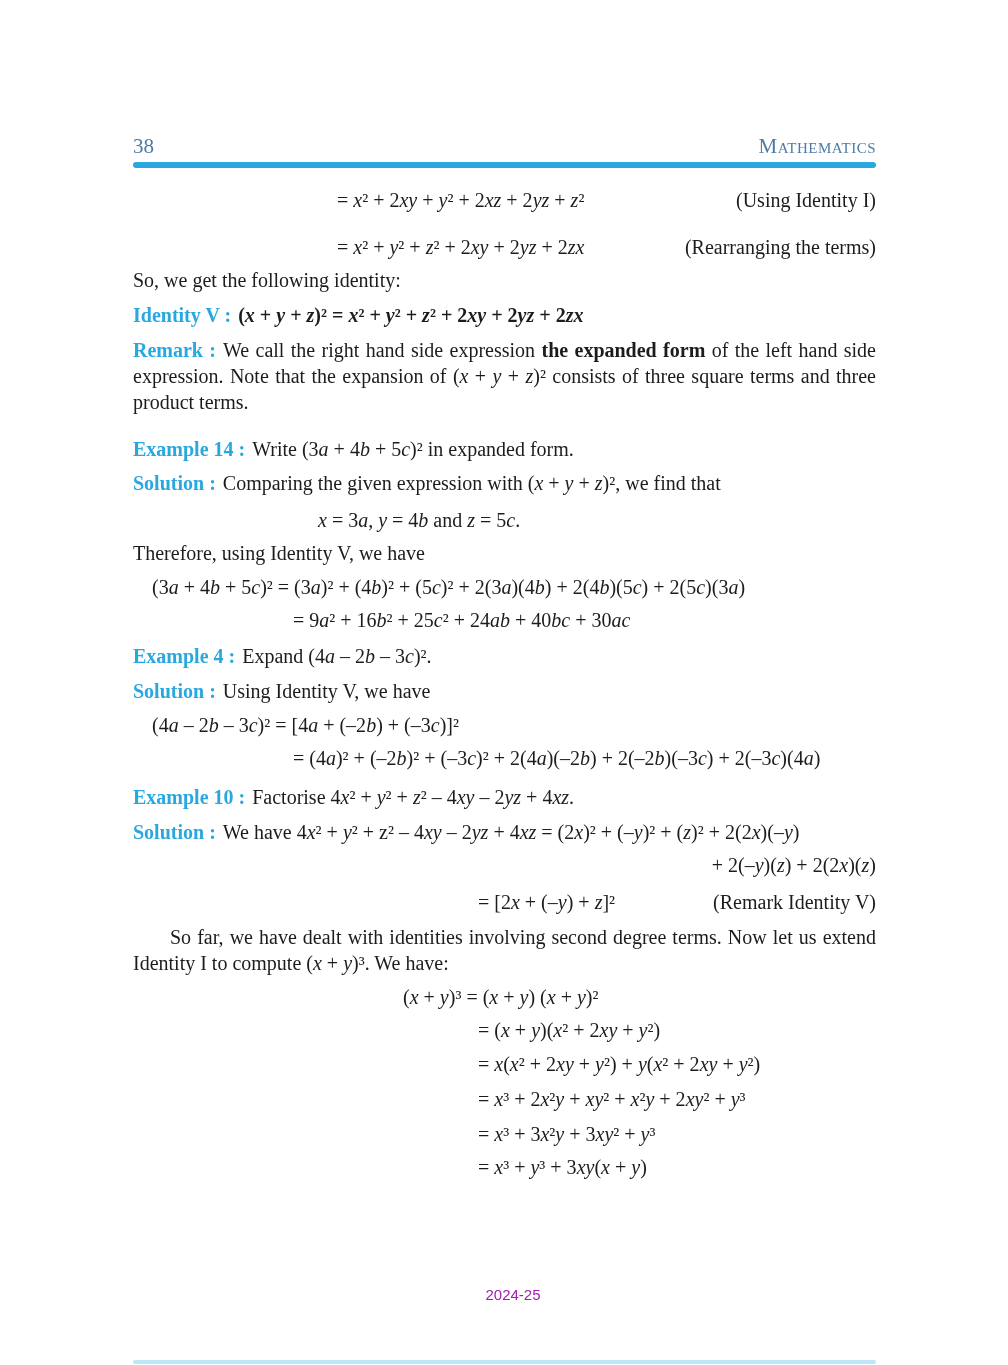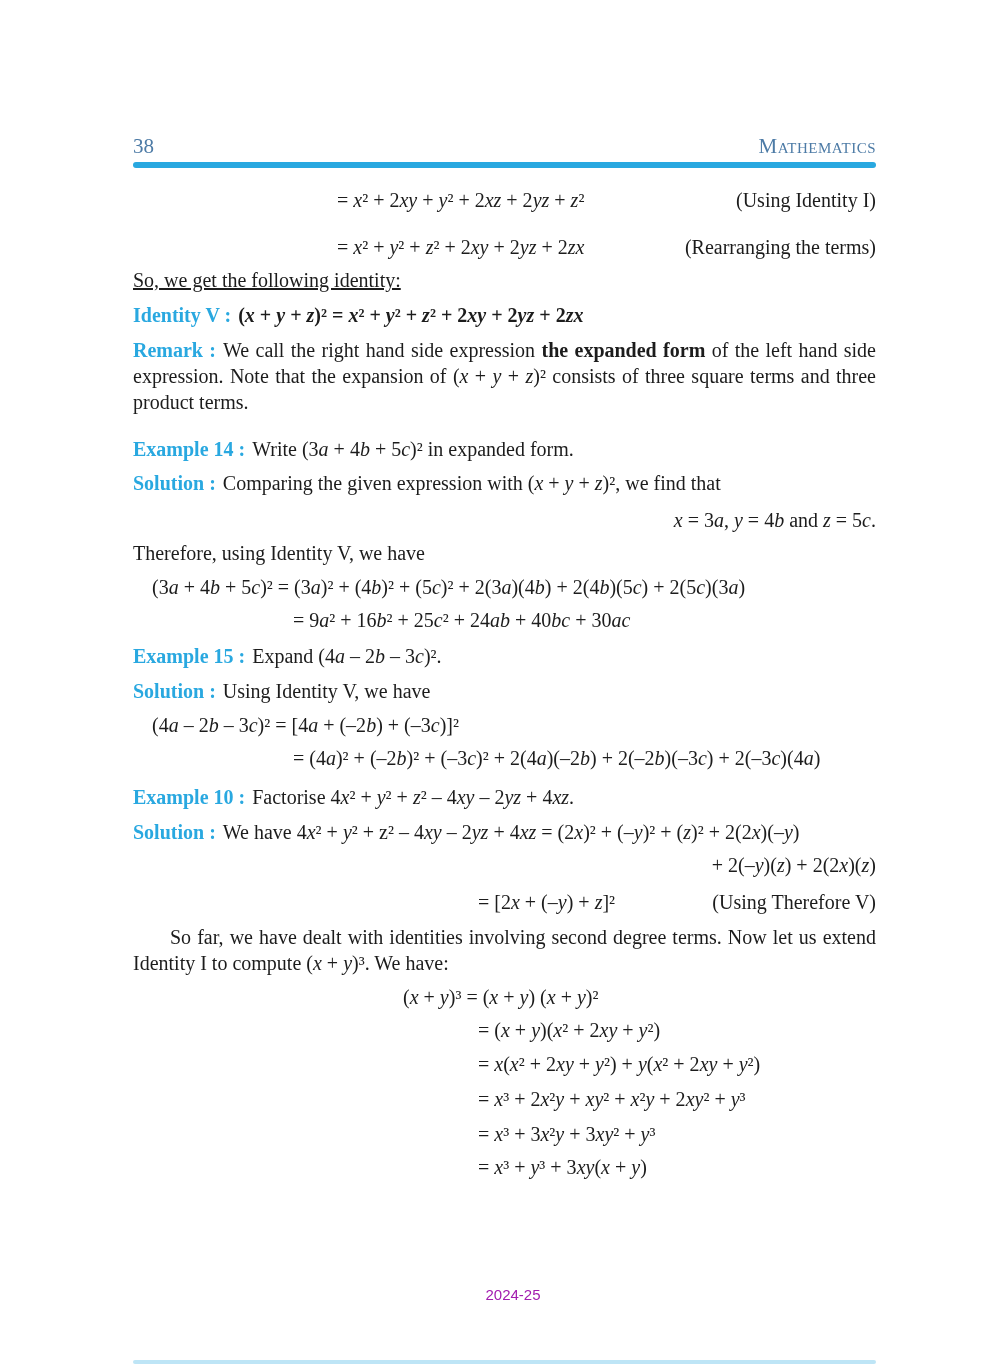--- a/index.html
+++ b/index.html
@@ -68,60 +68,60 @@
 
     <div class="eqrow" style="padding-left:204px;">
       <span>= <i>x</i>² + 2<i>xy</i> + <i>y</i>² + 2<i>xz</i> + 2<i>yz</i> + <i>z</i>²</span>
       <span class="eqnote">(Using Identity I)</span>
     </div>
     <div class="eqrow" style="padding-left:204px;margin-top:21px;">
       <span>= <i>x</i>² + <i>y</i>² + <i>z</i>² + 2<i>xy</i> + 2<i>yz</i> + 2<i>zx</i></span>
       <span class="eqnote">(Rearranging the terms)</span>
     </div>
 
-    <div class="line" style="margin-top:7px;text-decoration:underline;">So, we get the following identity:</div>
+    <div class="line" style="margin-top:7px;">So, we get the following identity:</div>
 
     <div class="line" style="margin-top:9px;">
       <span class="lbl">Identity V :</span><span class="bold">(<i>x</i> + <i>y</i> + <i>z</i>)² = <i>x</i>² + <i>y</i>² + <i>z</i>² + 2<i>xy</i> + 2<i>yz</i> + 2<i>zx</i></span>
     </div>
 
     <p class="para" style="margin:9px 0 0 0;">
       <span class="lbl">Remark :</span><span>We call the right hand side expression <b>the expanded form</b> of the left hand side expression. Note that the expansion of (<i>x</i> + <i>y</i> + <i>z</i>)² consists of three square terms and three product terms.</span>
     </p>
 
     <div class="line" style="margin-top:21px;">
       <span class="lbl">Example 14 :</span><span>Write (3<i>a</i> + 4<i>b</i> + 5<i>c</i>)² in expanded form.</span>
     </div>
     <div class="line" style="margin-top:8px;">
       <span class="lbl">Solution :</span><span>Comparing the given expression with (<i>x</i> + <i>y</i> + <i>z</i>)², we find that</span>
     </div>
-    <div class="line" style="padding-left:185px;margin-top:11px;text-align:right;"><i>x</i> = 3<i>a</i>, <i>y</i> = 4<i>b</i> and <i>z</i> = 5<i>c</i>.</div>
+    <div class="line" style="padding-left:185px;margin-top:11px;"><i>x</i> = 3<i>a</i>, <i>y</i> = 4<i>b</i> and <i>z</i> = 5<i>c</i>.</div>
     <div class="line" style="margin-top:7px;">Therefore, using Identity V, we have</div>
     <div class="line" style="padding-left:19px;margin-top:8px;">(3<i>a</i> + 4<i>b</i> + 5<i>c</i>)² = (3<i>a</i>)² + (4<i>b</i>)² + (5<i>c</i>)² + 2(3<i>a</i>)(4<i>b</i>) + 2(4<i>b</i>)(5<i>c</i>) + 2(5<i>c</i>)(3<i>a</i>)</div>
     <div class="line" style="padding-left:160px;margin-top:7px;">= 9<i>a</i>² + 16<i>b</i>² + 25<i>c</i>² + 24<i>ab</i> + 40<i>bc</i> + 30<i>ac</i></div>
 
     <div class="line" style="margin-top:10px;">
-      <span class="lbl">Example 15 :</span><span>Expand (4<i>a</i> – 2<i>b</i> – 3<i>c</i>)².</span>
+      <span class="lbl">Example 4 :</span><span>Expand (4<i>a</i> – 2<i>b</i> – 3<i>c</i>)².</span>
     </div>
     <div class="line" style="margin-top:9px;">
       <span class="lbl">Solution :</span><span>Using Identity V, we have</span>
     </div>
     <div class="line" style="padding-left:19px;margin-top:8px;">(4<i>a</i> – 2<i>b</i> – 3<i>c</i>)² = [4<i>a</i> + (–2<i>b</i>) + (–3<i>c</i>)]²</div>
     <div class="line" style="padding-left:160px;margin-top:7px;">= (4<i>a</i>)² + (–2<i>b</i>)² + (–3<i>c</i>)² + 2(4<i>a</i>)(–2<i>b</i>) + 2(–2<i>b</i>)(–3<i>c</i>) + 2(–3<i>c</i>)(4<i>a</i>)</div>
 
     <div class="line" style="margin-top:13px;">
       <span class="lbl">Example 10 :</span><span>Factorise 4<i>x</i>² + <i>y</i>² + <i>z</i>² – 4<i>xy</i> – 2<i>yz</i> + 4<i>xz</i>.</span>
     </div>
     <div class="line" style="margin-top:9px;">
       <span class="lbl">Solution :</span><span>We have 4<i>x</i>² + <i>y</i>² + z² – 4<i>xy</i> – 2<i>yz</i> + 4<i>xz</i> = (2<i>x</i>)² + (–<i>y</i>)² + (<i>z</i>)² + 2(2<i>x</i>)(–<i>y</i>)</span>
     </div>
     <div class="line right" style="margin-top:7px;">+ 2(–<i>y</i>)(<i>z</i>) + 2(2<i>x</i>)(<i>z</i>)</div>
     <div class="eqrow" style="padding-left:345px;margin-top:11px;">
       <span>= [2<i>x</i> + (–<i>y</i>) + <i>z</i>]²</span>
-      <span class="eqnote">(Using Therefore V)</span>
+      <span class="eqnote">(Remark Identity V)</span>
     </div>
 
     <p class="para indent" style="margin:9px 0 0 0;">So far, we have dealt with identities involving second degree terms. Now let us extend Identity I to compute (<i>x</i> + <i>y</i>)³. We have:</p>
 
     <div class="line" style="padding-left:270px;margin-top:8px;">(<i>x</i> + <i>y</i>)³ = (<i>x</i> + <i>y</i>) (<i>x</i> + <i>y</i>)²</div>
     <div class="line" style="padding-left:345px;margin-top:7px;">= (<i>x</i> + <i>y</i>)(<i>x</i>² + 2<i>xy</i> + <i>y</i>²)</div>
     <div class="line" style="padding-left:345px;margin-top:8px;">= <i>x</i>(<i>x</i>² + 2<i>xy</i> + <i>y</i>²) + <i>y</i>(<i>x</i>² + 2<i>xy</i> + <i>y</i>²)</div>
     <div class="line" style="padding-left:345px;margin-top:9px;">= <i>x</i>³ + 2<i>x</i>²<i>y</i> + <i>xy</i>² + <i>x</i>²<i>y</i> + 2<i>xy</i>² + <i>y</i>³</div>
     <div class="line" style="padding-left:345px;margin-top:9px;">= <i>x</i>³ + 3<i>x</i>²<i>y</i> + 3<i>xy</i>² + <i>y</i>³</div>
     <div class="line" style="padding-left:345px;margin-top:7px;">= <i>x</i>³ + <i>y</i>³ + 3<i>xy</i>(<i>x</i> + <i>y</i>)</div>

